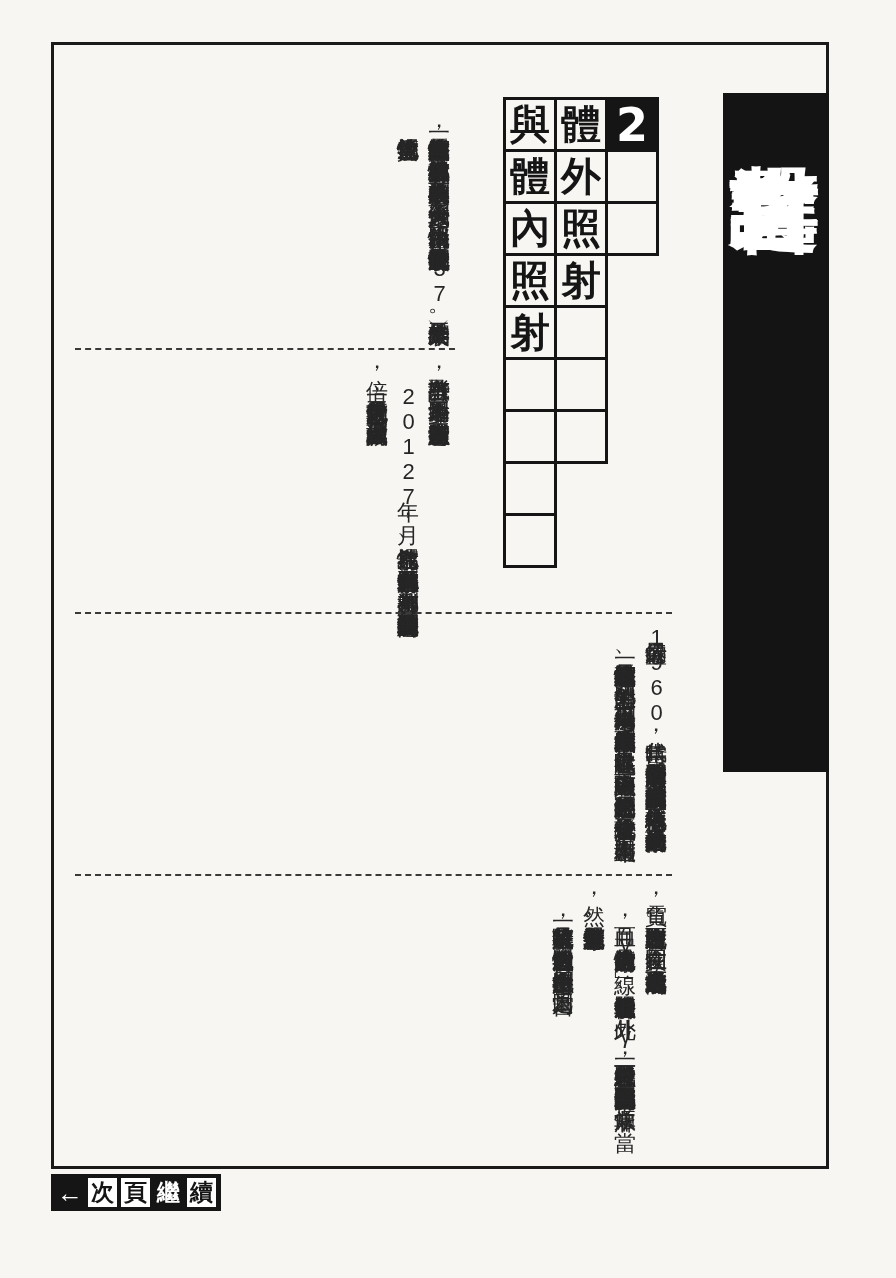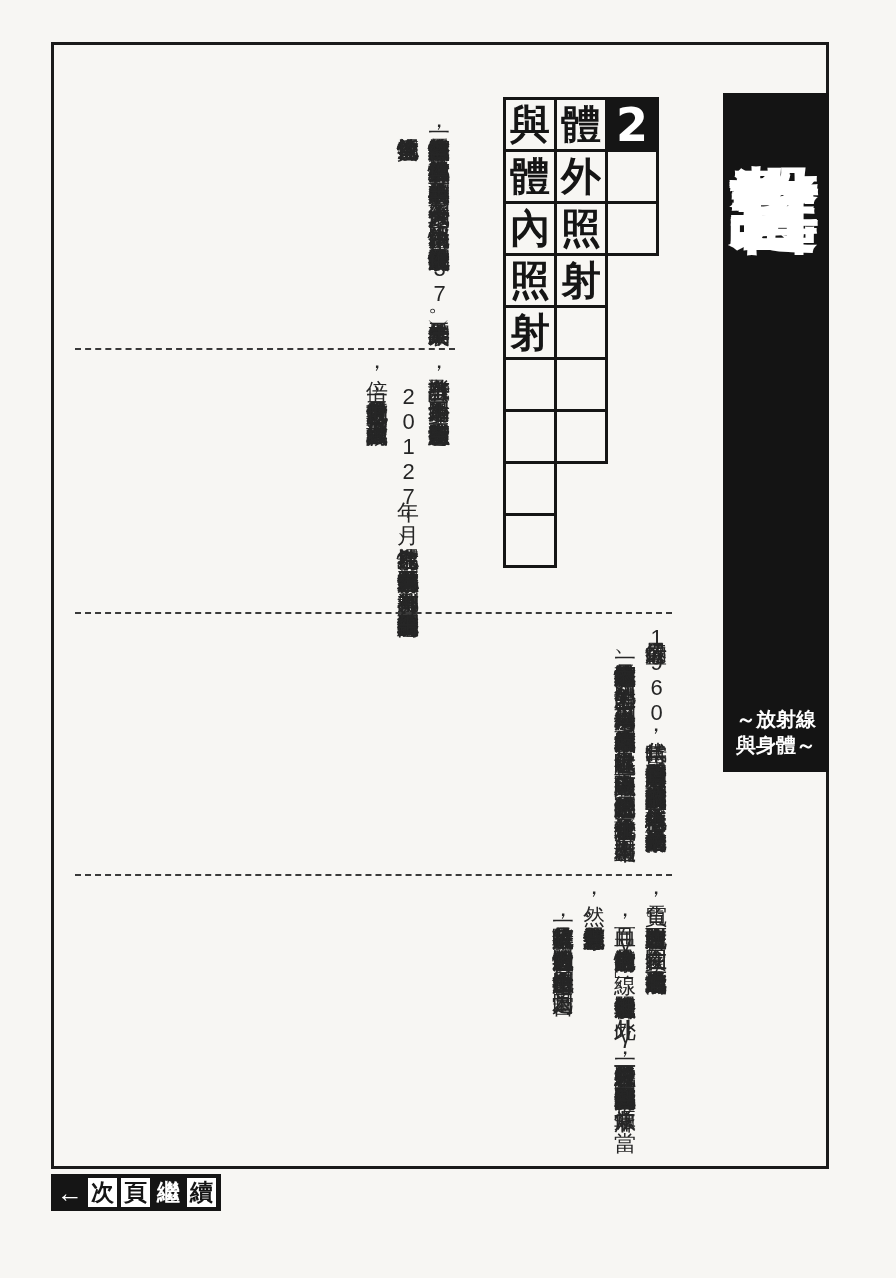--- a/index.html
+++ b/index.html
@@ -130,24 +130,20 @@
 </style>
 </head>
 <body>
 
 <div class="page">
 
   <div class="frame"></div>
 
   <div class="banner">
     <div class="banner-title">聲討謠言之害！</div>
-    <div class="banner-sub">
-      <div>～放射線</div>
-      <div>與身體～</div>
-    </div>
   </div>
 
   <div class="grid-col col-left">
     <div class="gcell">與</div>
     <div class="gcell">體</div>
     <div class="gcell">內</div>
     <div class="gcell">照</div>
     <div class="gcell">射</div>
     <div class="gcell"></div>
     <div class="gcell"></div>

